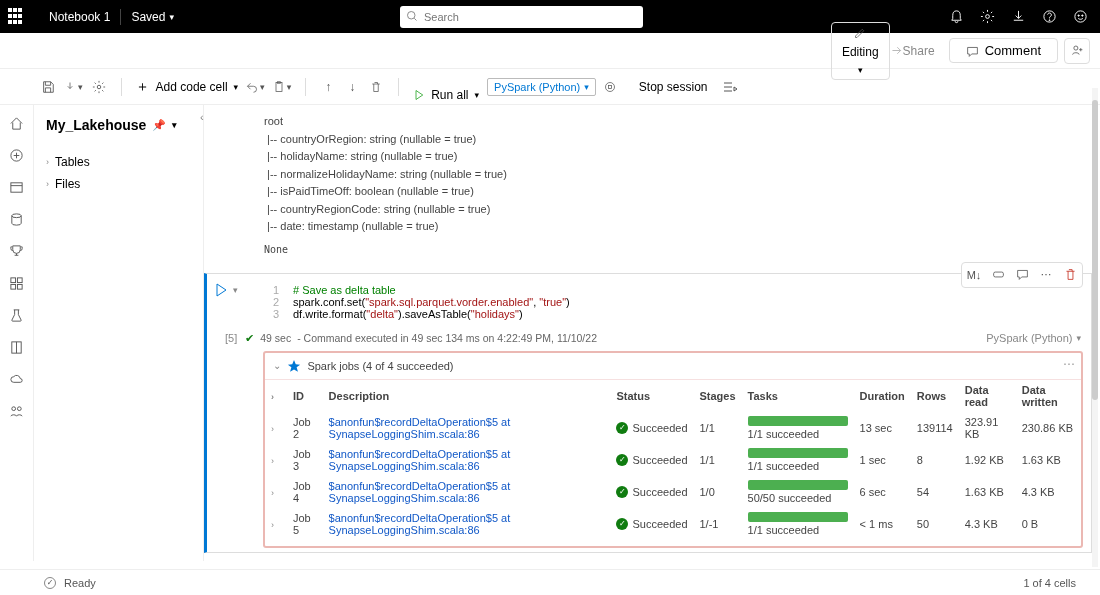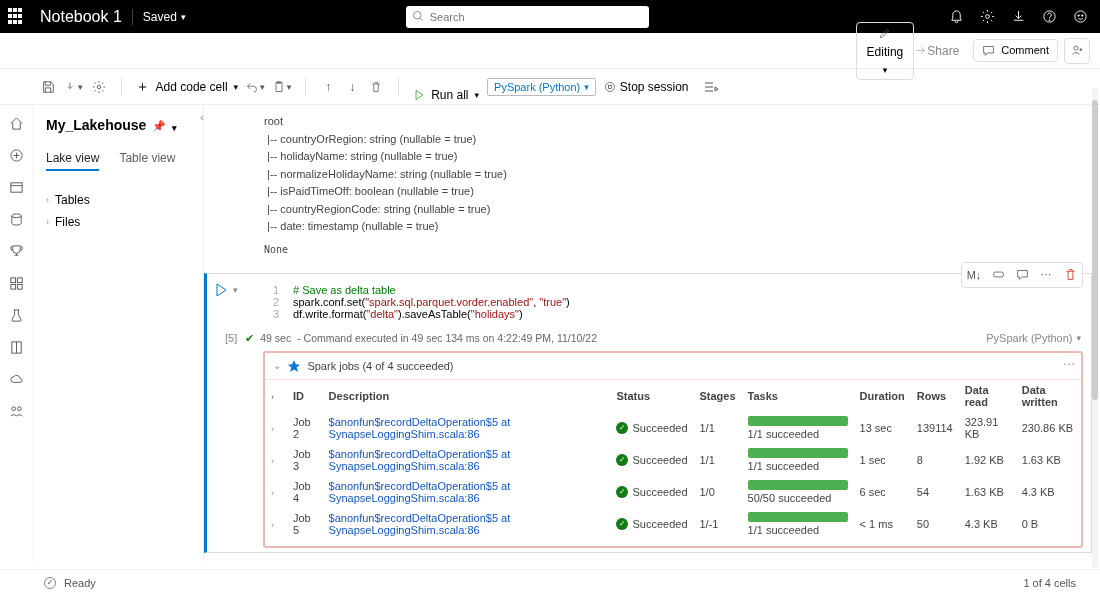--- a/index.html
+++ b/index.html
@@ -1,56 +1,56 @@
 <!DOCTYPE html>
 <html><head>
 <meta charset="utf-8">
 <style>
   * { box-sizing: border-box; font-family: "Segoe UI", sans-serif; }
   html, body { margin:0; padding:0; width:1100px; height:595px; background:#fff; overflow:hidden; }
   .titlebar { height:33px; background:#000; color:#fff; display:flex; align-items:center; padding:0 8px; }
   .waffle { width:18px; height:18px; display:flex; flex-wrap:wrap; gap:1px; margin-right:14px; }
   .waffle span { width:4px; height:4px; background:#fff; }
-  .doctitle { font-size:16px; }
+  .doctitle { font-size:12px;margin-left:9px; }
   .divider { width:1px; height:16px; background:#444; margin:0 10px; }
   .saved-wrap { display:flex; align-items:center; gap:4px; font-size:12px; }
   .chev { font-size:9px; }
   .searchbar { margin-left:auto; margin-right:auto; position:relative; width:243px; left:-40px; }
   .search-input { width:100%; height:22px; border:none; border-radius:3px; padding:0 6px 0 24px; font-size:11px; background:#fff; }
   .search-icon { position:absolute; left:6px; top:4px; width:12px; height:12px; }
   .title-icons { display:flex; gap:16px; align-items:center; margin-right:4px; }
   .title-icons svg, .title-icons .ico { width:15px; height:15px; stroke:#fff; fill:none; }
 
   .ribbon-row { height:36px; border-bottom:1px solid #eee; display:flex; align-items:center; padding-left:40px; }
   .ribbon-tabs { display:flex; gap:22px; font-size:12px; }
   .ribbon-tab { padding-bottom:6px; cursor:pointer; }
   .ribbon-tab.active { border-bottom:2px solid #0078d4; color:#242424; }
   .flex-spacer { flex:1; }
   .pill-btn { display:flex; align-items:center; gap:6px; border:1px solid #ddd; border-radius:4px; padding:4px 10px; font-size:12px; margin-right:12px; cursor:pointer; }
   .share-btn { display:flex; align-items:center; color:#888; font-size:12px; margin-right:14px; }
-  .comment-btn { display:flex; align-items:flex-start; gap:6px; border:1px solid #ddd; border-radius:4px; padding:4px 8px; font-size:11px; margin-right:6px; cursor:pointer; }
+  .comment-btn { display:flex; align-items:flex-end; gap:6px; border:1px solid #ddd; border-radius:4px; padding:4px 16px; font-size:13px; margin-right:6px; cursor:pointer; }
   .icon-btn-sm { width:26px; height:26px; border:1px solid #ddd; border-radius:4px; display:flex; align-items:center; justify-content:center; font-size:11px; margin-right:10px; cursor:pointer; }
 
   .tool-row { height:36px; border-bottom:1px solid #eee; display:flex; align-items:center; padding-left:40px; gap:8px; font-size:12px; }
   .mini-ico { width:16px; height:16px; display:flex; align-items:center; justify-content:center; color:#555; cursor:pointer; }
   .mini-ico-drop { display:flex; align-items:center; gap:2px; color:#555; cursor:pointer; }
   .vsep { width:1px; height:18px; background:#ddd; margin:0 6px; }
   .add-code { display:flex; align-items:center; gap:6px; cursor:pointer; }
   .play-ico { color:#149d14; }
   .runall { display:flex; align-items:center; gap:6px; cursor:pointer;margin-top:16px; }
   .lang-select { border:1px solid #bbb; padding:2px 6px; font-size:11px; color:#0078d4; border-radius:2px; display:flex; align-items:center; gap:4px; cursor:pointer; }
-  .stop-sess { display:flex; align-items:center; gap:4px; cursor:pointer; }
+  .stop-sess { display:flex; align-items:center; gap:23px; cursor:pointer; }
   .queue-ico { margin-left:6px; }
 
   .body-split { display:flex; height:456px; }
   .leftrail { width:34px; border-right:1px solid #eee; display:flex; flex-direction:column; align-items:center; padding-top:10px; gap:16px; }
   .leftrail .ri { width:16px; height:16px; color:#555; display:flex; align-items:center; justify-content:center; cursor:pointer; }
   .sidepanel { width:170px; border-right:1px solid #eee; padding:10px 12px; }
   .collapse-chev { position:relative; left:154px; top:-4px; font-size:11px; color:#888; cursor:pointer; }
-  .lh-title { display:flex; align-items:flex-end; gap:6px; font-size:14px; font-weight:600; margin-top:-10px; }
+  .lh-title { display:flex; align-items:center; gap:6px; font-size:14px; font-weight:600; margin-top:-10px; }
   .pin-ico { font-size:11px; color:#888; }
   .lakeviews { display:flex; gap:20px; margin-top:18px; font-size:12px; }
   .lakeviews .active { border-bottom:2px solid #0078d4; padding-bottom:4px; color:#242424; }
   .lakeviews .inactive { color:#616161; }
   .tree-items { margin-top:18px; font-size:12px; }
   .tree-row { display:flex; align-items:center; gap:6px; padding:4px 0; cursor:pointer; }
   .tree-chev { font-size:9px; color:#888; }
 
   .main-area { flex:1; overflow:auto; position:relative; padding:0 8px 0 0; }
   .schema-out { font-family:"Consolas",monospace; font-size:11px; color:#444; padding:8px 0 4px 60px; white-space:pre; line-height:1.5; }
@@ -314,24 +314,20 @@
         </svg>
       </div>
   </div>
 
   <div class="sidepanel">
     <div class="collapse-chev">‹</div>
     <div class="lh-title">
       <span>My_Lakehouse</span>
       <span class="pin-ico">📌</span>
       <span class="chev">▾</span>
-    </div>
-    <div class="lakeviews">
-      <div class="active">Lake view</div>
-      <div class="inactive">Table view</div>
     </div>
     <div class="tree-items">
       <div class="tree-row">
           <span class="tree-chev">›</span>
           <span>Tables</span>
         </div>
       <div class="tree-row">
           <span class="tree-chev">›</span>
           <span>Files</span>
         </div>

